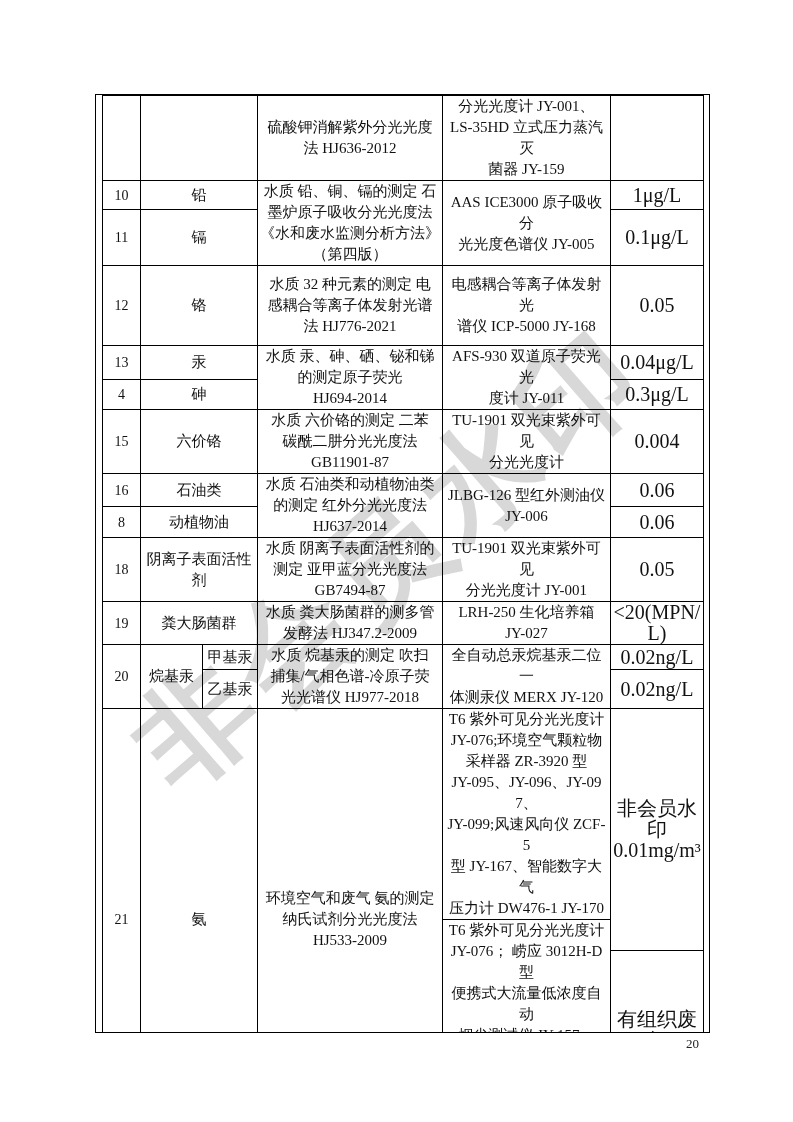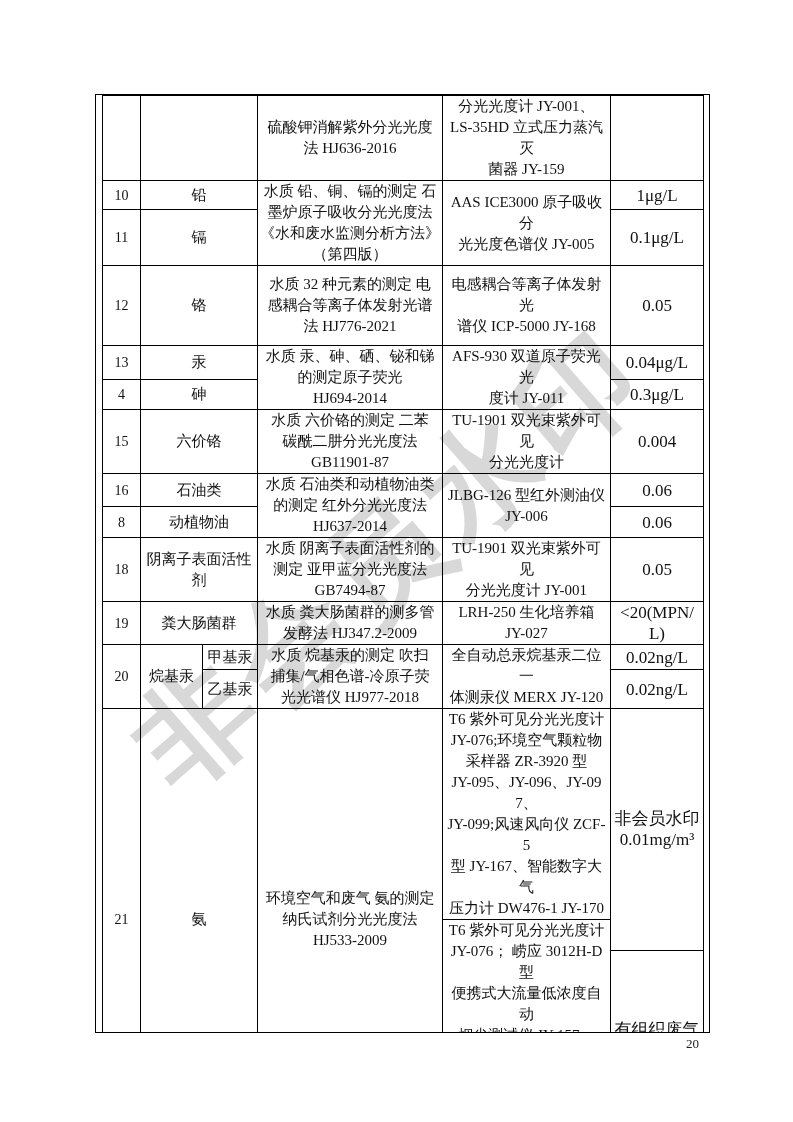--- a/index.html
+++ b/index.html
@@ -52,21 +52,21 @@
     text-align:center;
     vertical-align:middle;
     padding:0 2px;
     font-size:15px;
     line-height:21px;
     white-space:pre-line;
     overflow:hidden;
     word-break:break-all;
   }
   #lab-table td.no{font-size:14px;}
-  #lab-table td.limit{font-size:17px;}
+  #lab-table td.limit{font-size:20px;}
   #page-number{
     position:absolute;
     left:686px;top:1036px;
     font-size:13px;
     color:#222;
     z-index:2;
   }
 </style>
 </head>
 <body>
@@ -84,21 +84,21 @@
         <col style="width:185px">
           <col style="width:168px">
           <col style="width:93px">
       </colgroup>
       <tbody>
 
         <tr style="height:61px">
           <td class="no"></td>
           <td colspan="2"></td>
           <td>硫酸钾消解紫外分光光度
-法 HJ636-2016</td>
+法 HJ636-2012</td>
           <td>分光光度计 JY-001、
 LS-35HD 立式压力蒸汽灭
 菌器 JY-159</td>
           <td class="limit"></td>
         </tr>
 
         <tr style="height:23px">
           <td class="no">10</td>
           <td colspan="2">铅</td>
           <td rowspan="2">水质 铅、铜、镉的测定 石

